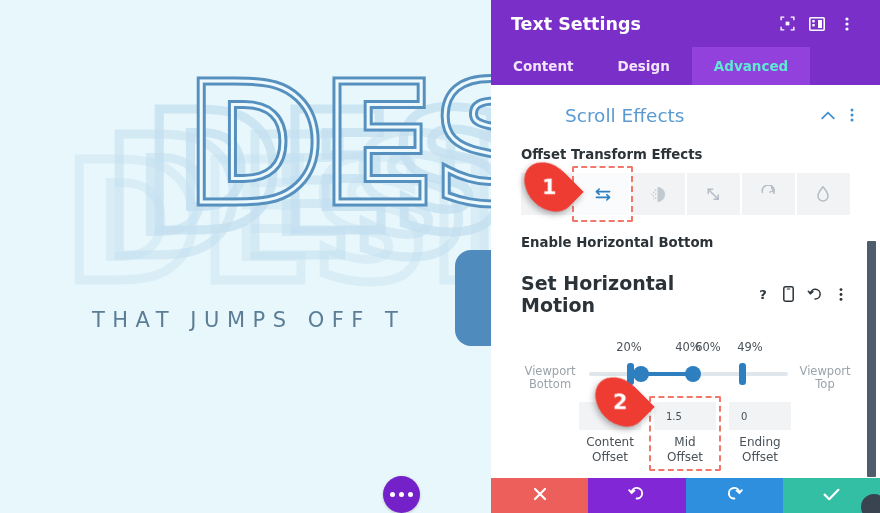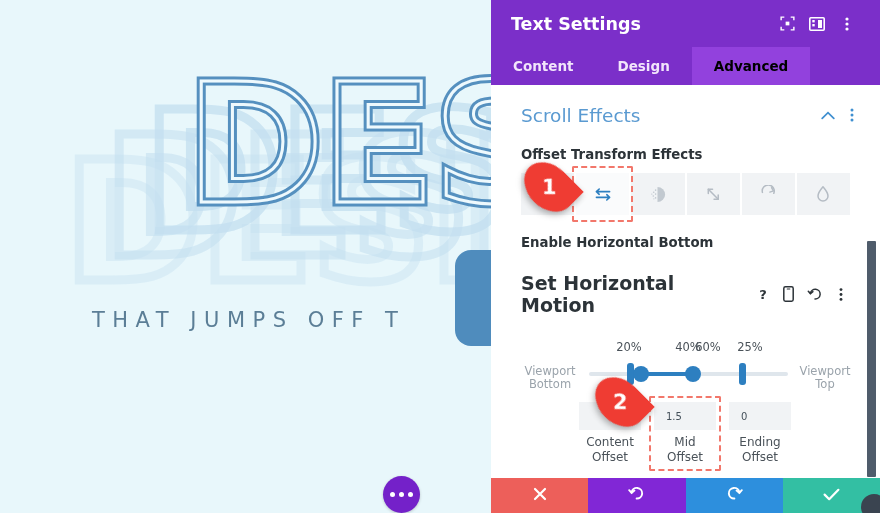--- a/index.html
+++ b/index.html
@@ -91,27 +91,28 @@
   .hdr-ico { width: 30px; height: 30px; display:flex; align-items:center; justify-content:center; color:#fff; }
   .hdr-ico svg { display: block; }
 
   .tabs { height: 38px; background: #7b2fc9; display: flex; }
   .tab {
     flex: 0 0 auto; padding: 0 22px; height: 38px;
     display: flex; align-items: center; justify-content: center;
     color: #f2e5fb; font-size: 13.5px; font-weight: 700;
     font-family: "DejaVu Sans", sans-serif;
   }
-  .tab.active { background: #9241dd; color: #000000; }
+  .tab.active { background: #9241dd; color: #5eead4; }
 
   .panel-body { position: relative; height: 398px; background:#fff; overflow: hidden; }
 
   .section-head {
     display: flex; align-items: center;
     padding: 18px 16px 0 30px;
+    margin-left: 44px;
   }
   .section-title {
     flex: 1; color: #5a9ad1; font-size: 18.5px; font-weight: 400;
     font-family: "DejaVu Sans", sans-serif;
   }
   .sec-ico { width: 24px; height: 24px; display:flex; align-items:center; justify-content:center; color:#3f8fd0; }
 
   .field-label {
     padding: 20px 30px 0 30px;
     font-size: 13.3px; font-weight: 700; color: #2c3338;
@@ -374,21 +375,21 @@
               <circle cx="2" cy="7.5" r="1.45"></circle>
               <circle cx="2" cy="12.4" r="1.45"></circle>
           </svg>
         </div>
       </div>
 
       <div class="slider-wrap">
         <div class="pct" style="left:138px;">20%</div>
         <div class="pct" style="left:197px;">40%</div>
         <div class="pct" style="left:217px;">60%</div>
-        <div class="pct" style="left:259px;">25%</div>
+        <div class="pct" style="left:259px;">49%</div>
 
         <div class="vp-label" style="left:28px; top:25px; width:62px;">
           <div>Viewport</div>
           <div>Bottom</div>
         </div>
         <div class="vp-label" style="left:303px; top:25px; width:62px;">
           <div>Viewport</div>
           <div>Top</div>
         </div>
 

